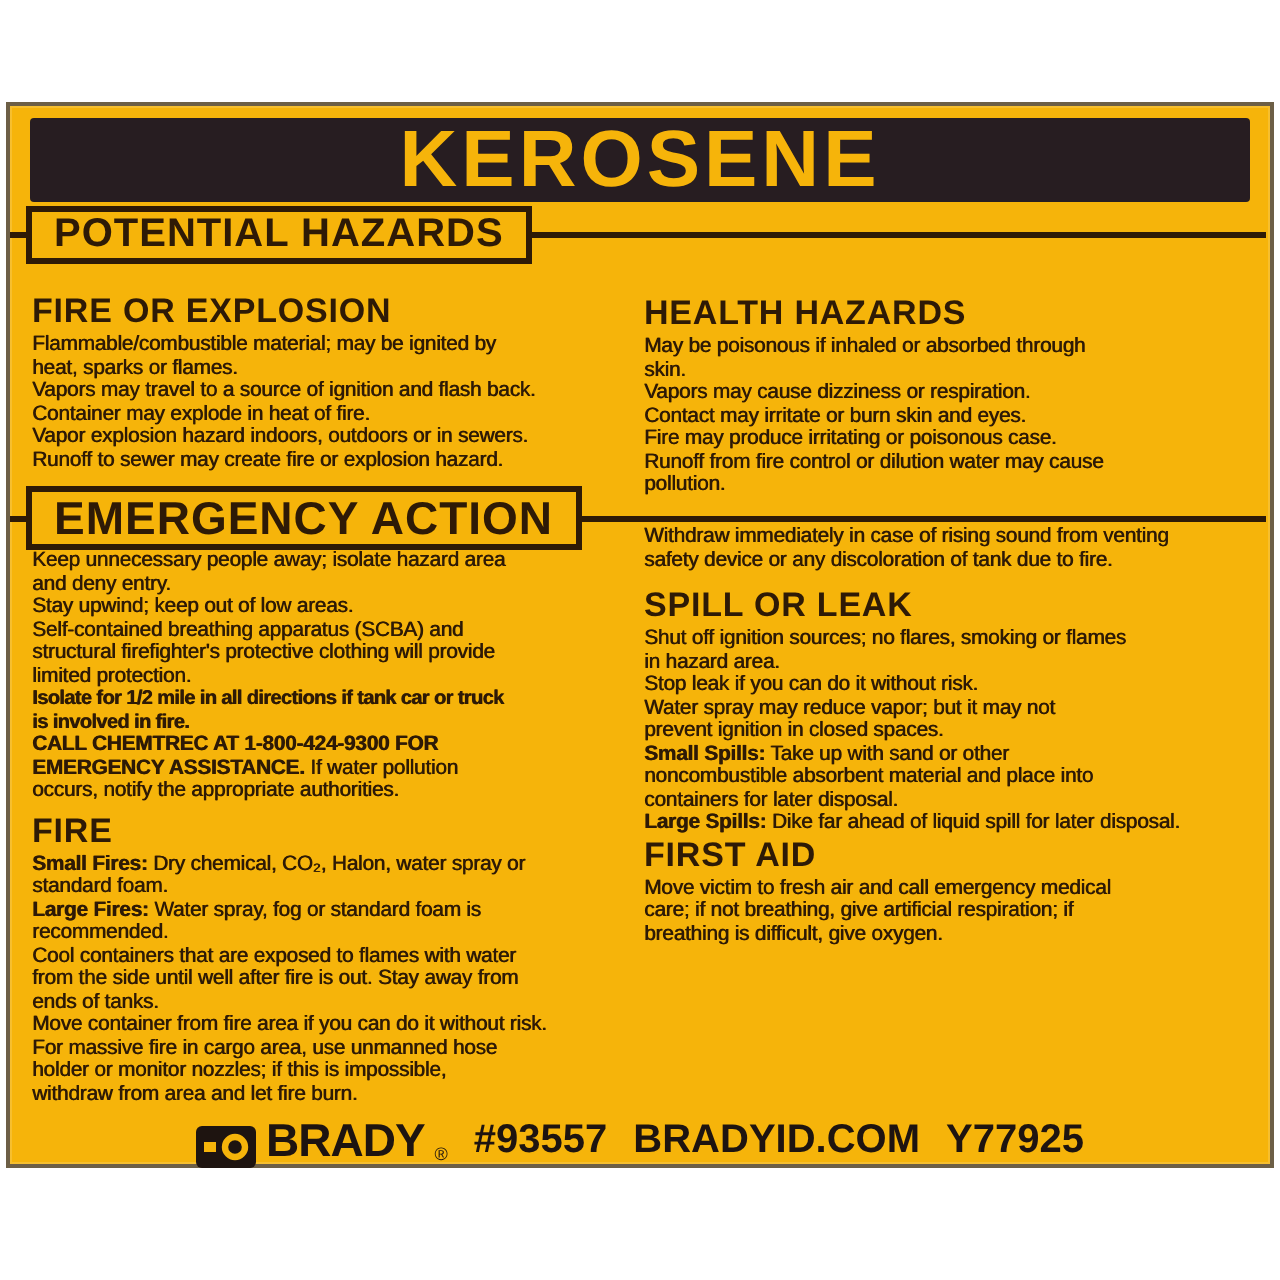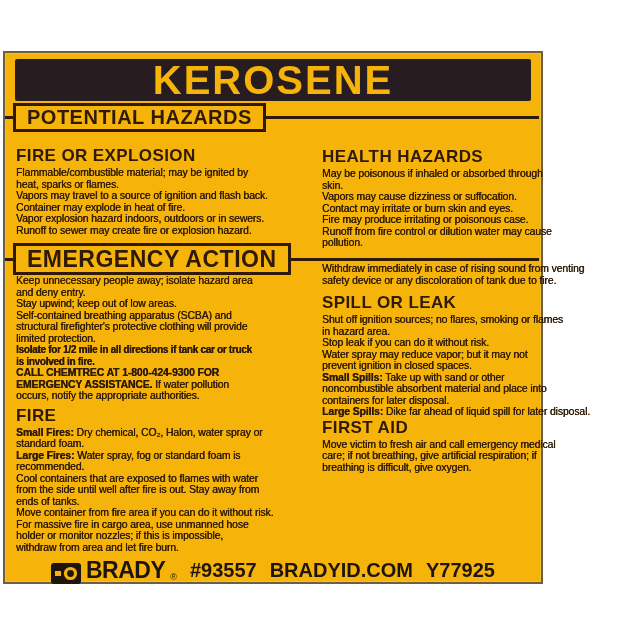--- a/index.html
+++ b/index.html
@@ -2,21 +2,21 @@
 <html><head>
 <meta charset="utf-8">
 <title>Kerosene Hazard Label</title>
 <style>
   * { box-sizing: border-box; margin: 0; padding: 0; }
   html, body { background: #ffffff; }
   body { width: 640px; height: 640px; font-family: "Liberation Sans", sans-serif; }
   .page { position: relative; width: 640px; height: 640px; background: #ffffff; overflow: hidden; }
 
   .label {
-    position: absolute; left: 3px; top: 51px; width: 540px; height: 533px;
+    position: absolute; left: 3px; top: 51px; width: 634px; height: 533px;
     background: #F6B40A;
     border: 2px solid #6d5f46;
     box-shadow: inset 0 0 0 1px rgba(255,255,255,0.15);
   }
 
   .banner {
     position: absolute; left: 10px; right: 10px; top: 6px; height: 42px;
     background: #271D21; border-radius: 2px;
     display: flex; align-items: center; justify-content: center;
   }
@@ -92,21 +92,21 @@
       <p>Vapors may travel to a source of ignition and flash back.</p>
       <p>Container may explode in heat of fire.</p>
       <p>Vapor explosion hazard indoors, outdoors or in sewers.</p>
       <p>Runoff to sewer may create fire or explosion hazard.</p>
     </div>
 
     <div class="col col-right1 body">
       <h2>HEALTH HAZARDS</h2>
       <p>May be poisonous if inhaled or absorbed through
 skin.</p>
-      <p>Vapors may cause dizziness or suffocation.</p>
+      <p>Vapors may cause dizziness or respiration.</p>
       <p>Contact may irritate or burn skin and eyes.</p>
       <p>Fire may produce irritating or poisonous case.</p>
       <p>Runoff from fire control or dilution water may cause
 pollution.</p>
     </div>
 
     <div class="hdr-row ea">
       <span class="stub"></span>
       <span class="hdr-box">EMERGENCY ACTION</span>
       <span class="rule"></span>

